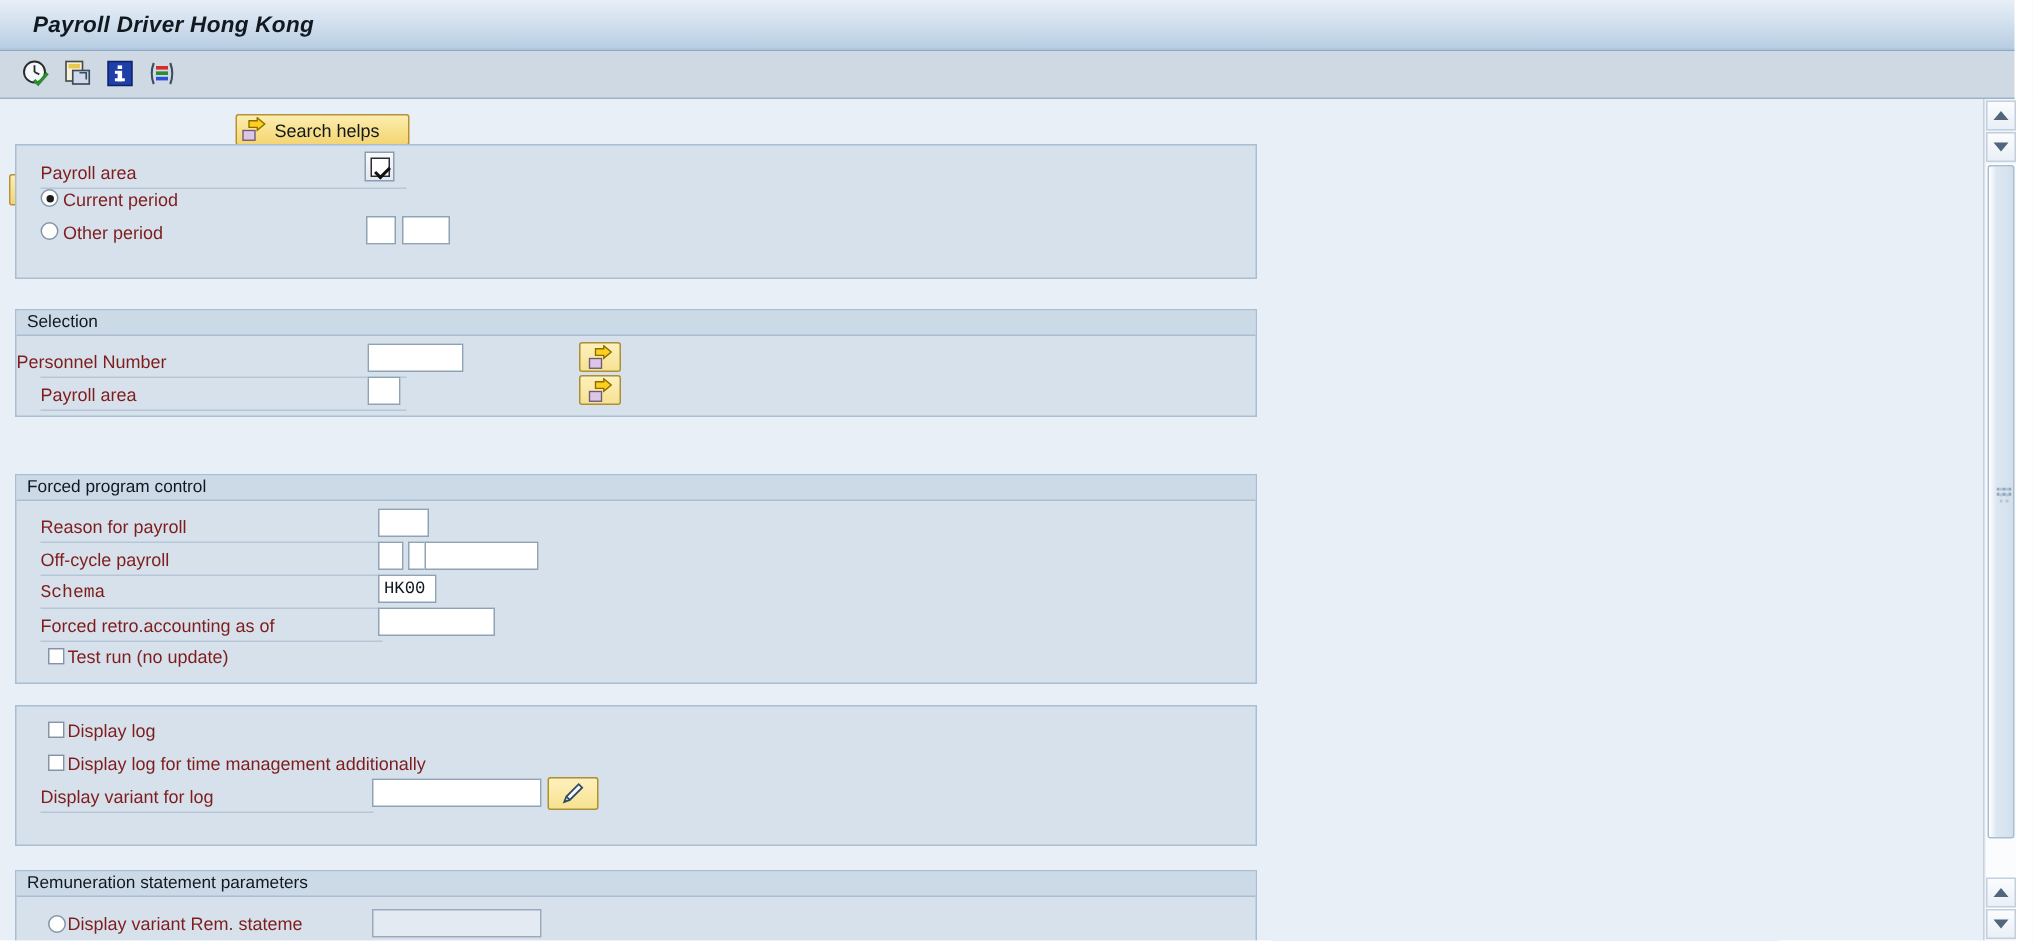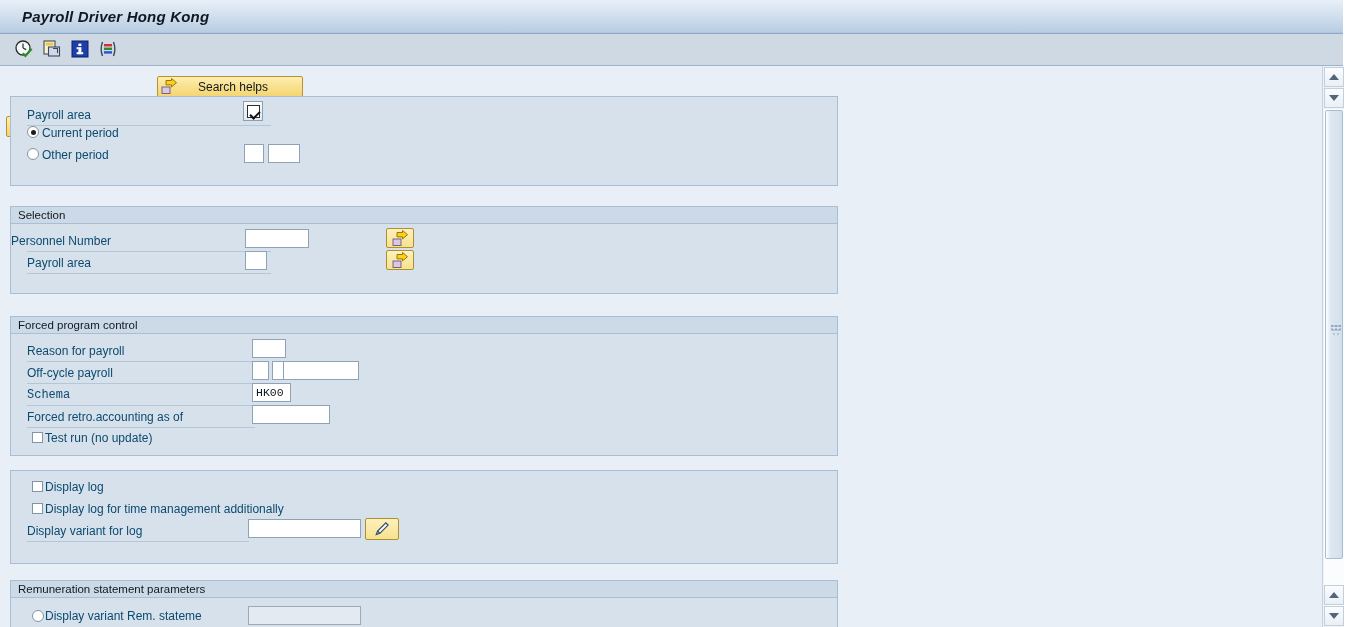--- a/index.html
+++ b/index.html
@@ -65,21 +65,21 @@
     background: linear-gradient(to bottom, #fdeeb2 0%, #f8e18e 50%, #f4d574 100%);
     border: 1px solid #b9922f;
     border-radius: 2px;
     display: flex; align-items: center; justify-content: center;
     font-size: 12px; color: #13181d;
     cursor: pointer;
     padding: 0 6px;
     white-space: nowrap;
   }
   #btn-selections { width: 147px; margin-top: 40px; }
-  #btn-searchhelps { width: 146px; justify-content: flex-start; padding-left: 3px; }
+  #btn-searchhelps { width: 116px; justify-content: flex-start; padding-left: 3px; }
   #btn-searchhelps .lbl { flex: 1; text-align: center; padding-right: 8px; }
 
   
   .group {
     position: absolute;
     left: 10px;
     width: 828px;
     background: #d6e1ec;
     border: 1px solid #a9bed2;
   }
@@ -89,21 +89,21 @@
     border-bottom: 1px solid #a9bed2;
     font-size: 11.5px; color: #11181f;
     padding-left: 7px; line-height: 17px;
     white-space: nowrap;
   }
   .group-body { position: relative; }
 
   
   .lbl-row {
     position: absolute;
-    font-size: 12px; color: #0c4a6e;
+    font-size: 12px; color: #7f1d1d;
     white-space: nowrap;
     line-height: 14px;
   }
   
   .uline {
     position: absolute;
     height: 1px;
     background: #b6c6d6;
   }
 
@@ -303,21 +303,21 @@
         <div class="radio on" style="left:16px; top:29px;"></div>
         <div class="lbl-row" style="left:31px; top:29px;">Current period</div>
 
         <div class="radio" style="left:16px; top:51px;"></div>
         <div class="lbl-row" style="left:31px; top:51px;">Other period</div>
         <input class="txtin" style="left: 233px; top: 47px; width: 20px;" value="">
         <input class="txtin" style="left: 257px; top: 47px; width: 32px;" value="">
       </div>
     </div>
 
-    <div class="group" style="top:140px; height:88px;">
+    <div class="group" style="top:140px; height:72px;">
       <div class="group-title">Selection</div>
       <div class="group-body" style="height:53px;">
 
         <div class="lbl-row" style="left:0; top:10px;">Personnel Number</div>
         <div class="uline" style="left:16px; top:27px; width:244px;"></div>
         <input class="txtin" style="left: 234px; top: 5px; width: 64px;" value="">
         <div class="ybtn" style="left:375px; top:4px;">
           <svg width="17" height="17" viewBox="0 0 17 17">
             <rect x="1" y="9" width="8" height="6.5" fill="#dcc6e4" stroke="#6b5a78" stroke-width="0.9"></rect>
             <path d="M5 2.5 h5.5 v-2 l5 4.2 -5 4.2 v-2 H5 Z" fill="#ffcf20" stroke="#8a6c00" stroke-width="0.9"></path>

